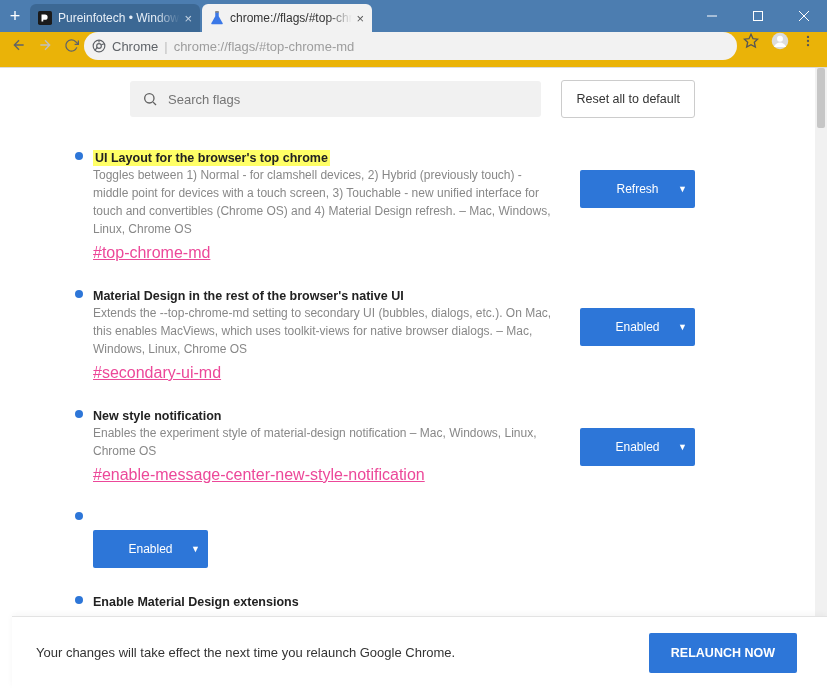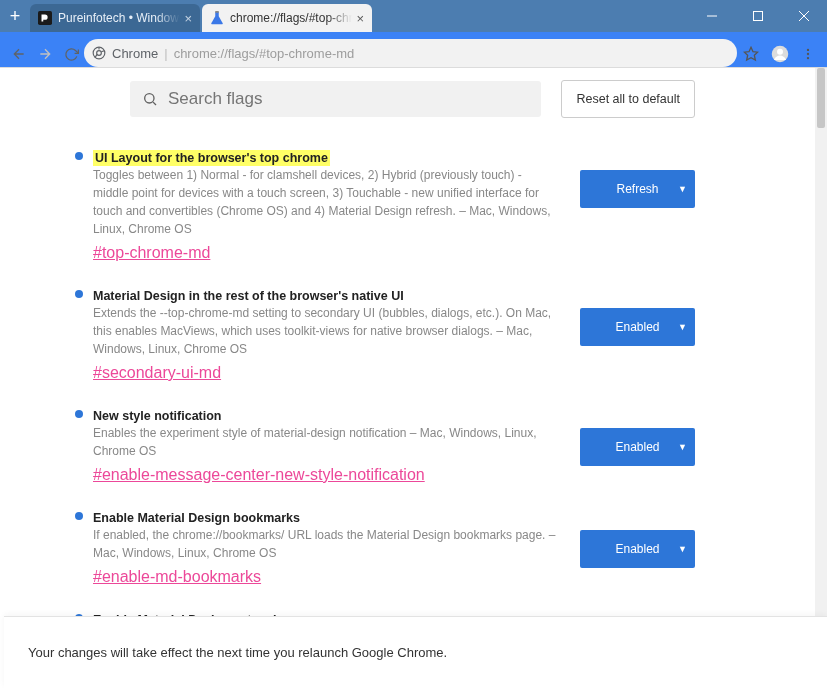--- a/index.html
+++ b/index.html
@@ -13,55 +13,55 @@
   .tab.inactive { background:#3c6894; color:#e6eef7; }
   .tab.active { background:#f2f2f2; color:#333; }
   .tab .fav { width:14px; height:14px; margin-right:6px; flex:none; display:flex; align-items:center; justify-content:center; }
   .tab .label { overflow:hidden; white-space:nowrap; text-overflow:clip; flex:1; mask-image:linear-gradient(to right,#000 80%,transparent 100%); -webkit-mask-image:linear-gradient(to right,#000 80%,transparent 100%); }
   .tab .close { margin-left:4px; font-size:13px; opacity:.8; }
   .win-controls { display:flex; }
   .win-btn { width:46px; display:flex; align-items:center; justify-content:center; color:#fff; }
   .win-btn svg { width:10px; height:10px; }
 
   
-  .addrbar { height:36px; background:#3b82f6; border-bottom:1px solid #dcdcdc; display:flex; align-items:flex-end; padding:0 6px; gap:0; }
+  .addrbar { height:36px; background:#eab308; border-bottom:1px solid #dcdcdc; display:flex; align-items:flex-start; padding:0 6px; gap:0; }
   .nav-btn { width:26px; height:26px; display:flex; align-items:center; justify-content:center; color:#5f6368; border-radius:50%; }
   .nav-btn.disabled { color:#c0c0c0; }
   .omnibox { flex:1; display:flex; align-items:center; height:28px; background:#f2f2f2; border-radius:14px; padding:0 8px; font-size:13px; color:#202124; }
   .omnibox .chip-icon { width:14px; height:14px; margin-right:6px; }
   .omnibox .chip { color:#5f6368; }
   .omnibox .sep { margin:0 6px; color:#bdbdbd; }
   .omnibox .url { color:#9d9d9d; }
   .addrbar .right-icons { display:flex; align-items:center; gap:12px; padding:0 6px; }
   .addrbar .right-icons .ico { color:#666; }
 
   
   .content { position:absolute; top:68px; left:0; right:12px; bottom:72px; overflow:hidden; background:#fff; }
   .scrollbar-track { position:absolute; top:68px; right:0; width:12px; bottom:72px; background:#f1f1f1; }
   .scrollbar-thumb { position:absolute; right:2px; width:8px; top:0; height:60px; background:#c6c6c6; border-radius:2px; }
 
   .sticky-row { display:flex; align-items:center; gap:20px; padding:12px 120px 20px 130px; }
   .searchbox { flex:1; height:36px; background:#f1f1f1; border-radius:3px; display:flex; align-items:center; padding:0 12px; }
   .searchbox svg { width:16px; height:16px; color:#616161; margin-right:10px; }
-  .searchbox input { border:none; background:transparent; outline:none; font-size:17px; color:#b91c1c; flex:1; }
+  .searchbox input { border:none; background:transparent; outline:none; font-size:13px; color:#b91c1c; flex:1; }
   .reset-btn { height:38px; padding:0 14px; font-size:12.5px; color:#333; background:#fff; border:1px solid #ccc; border-radius:3px; cursor:pointer; }
 
   .flags { padding:0 120px 10px 75px; }
   .flag { display:flex; padding:10px 0 14px; position:relative; }
   .flag .dot { width:8px; height:8px; border-radius:50%; background:#2d76d8; margin-top:4px; margin-right:10px; flex:none; }
   .flag .left { flex:1; padding-right:20px; }
   .flag .title { font-size:12.5px; font-weight:700; color:#222; margin-bottom:4px; display:inline; }
   .flag.highlight .title { background:#ffff66; padding:1px 2px; }
   .flag .desc { font-size:12px; color:#888; line-height:1.5; margin-bottom:6px; }
   .flag .hash { font-size:16px; color:#ec4899; text-decoration:underline; }
   .flag .select { width:115px; height:38px; background:#2d76d8; color:#fff; font-size:12px; border-radius:2px; display:flex; align-items:center; justify-content:center; position:relative; align-self:flex-start; margin-top:22px; cursor:pointer; }
   .flag .select .caret { position:absolute; right:8px; font-size:9px; }
 
   
-  .footer { position:absolute; left:4px; right:0; bottom:0; height:72px; background:#fff; border-top:1px solid #e3e3e3; display:flex; align-items:center; justify-content:space-between; padding:0 30px 0 24px; box-shadow:0 -2px 6px rgba(0,0,0,0.04); }
+  .footer { position:absolute; left:12px; right:0; bottom:0; height:72px; background:#fff; border-top:1px solid #e3e3e3; display:flex; align-items:center; justify-content:space-between; padding:0 30px 0 24px; box-shadow:0 -2px 6px rgba(0,0,0,0.04); }
   .footer .msg { font-size:13px; color:#333; }
   .relaunch { background:#2d76d8; color:#fff; border:none; font-size:12.5px; font-weight:600; height:40px; padding:0 22px; border-radius:2px; cursor:pointer; }
 </style>
 </head>
 <body>
 
 <div class="titlebar">
   <div class="newtab-btn">+</div>
   <div class="tabs">
     <div class="tab inactive">
@@ -193,28 +193,28 @@
       <div class="flag">
         <div class="dot"></div>
         <div class="left"><span class="title">New style notification</span><div class="desc">Enables the experiment style of material-design notification – Mac, Windows, Linux, Chrome OS</div><a class="hash">#enable-message-center-new-style-notification</a></div>
         <div class="select">
           <span>Enabled</span>
           <span class="caret">▼</span>
         </div>
       </div>
       <div class="flag">
         <div class="dot"></div>
-        <div class="left"><span class="title">Enable Material Design bookmarks</span><div class="desc">If enabled, the chrome://bookmarks/ URL loads the Material Design bookmarks page. – Mac, Windows, Linux, Chrome OS</div><a class="hash">#enable-md-bookmarks</a></div>
         <div class="select">
           <span>Enabled</span>
           <span class="caret">▼</span>
         </div>
       </div>
       <div class="flag">
         <div class="dot"></div>
         <div class="left"><span class="title">Enable Material Design extensions</span></div>
       </div>
     </div>
 </div>
 
 <div class="footer">
   <div class="msg">Your changes will take effect the next time you relaunch Google Chrome.</div>
+  <button class="relaunch">RELAUNCH NOW</button>
 </div>
 
 </body></html>

